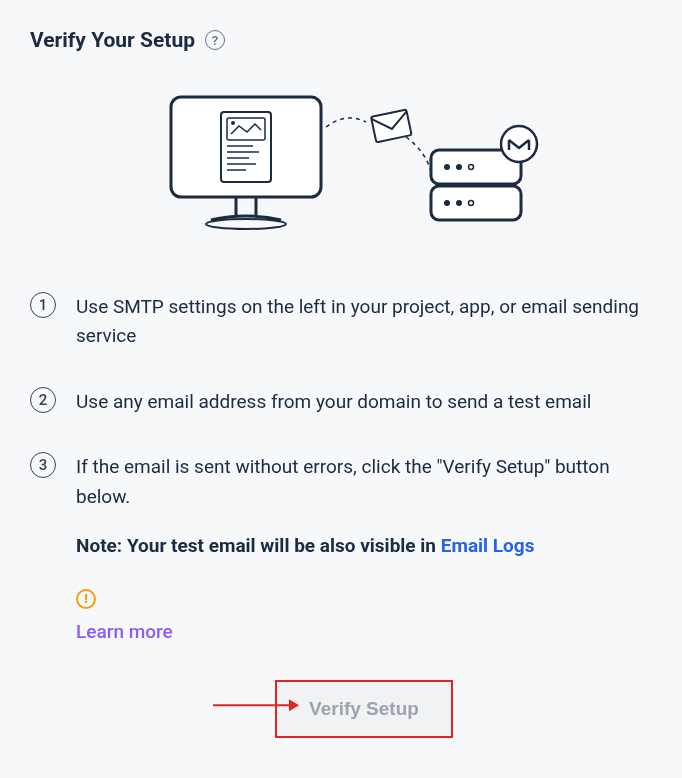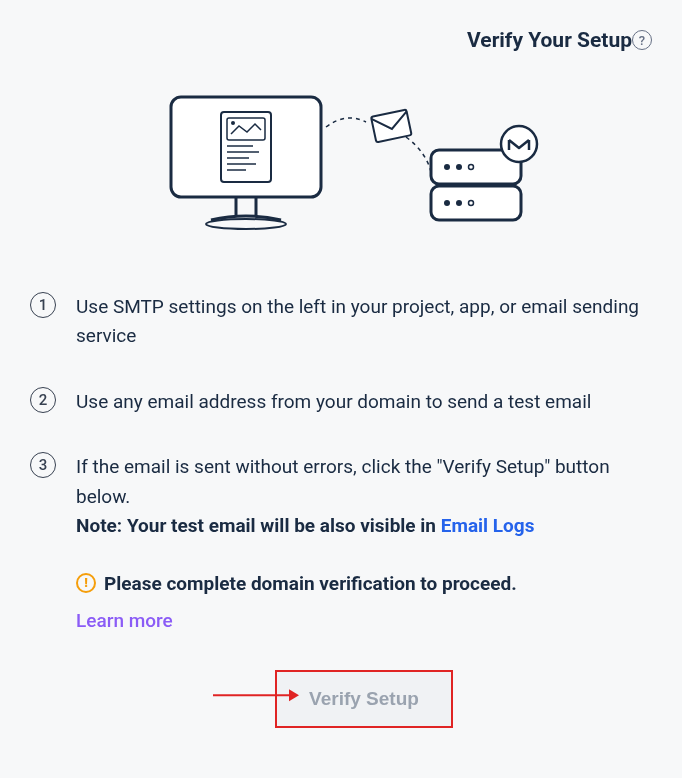--- a/index.html
+++ b/index.html
@@ -7,23 +7,22 @@
       font-family: -apple-system, BlinkMacSystemFont, "Segoe UI", Roboto, Helvetica, Arial, sans-serif;
       background: #f7f8f9;
       width: 682px;
       height: 778px;
       color: #1a2b42;
       padding: 28px 30px;
     }
     .header {
       display: flex;
       align-items: center;
-      gap: 0;
+      gap: 10px;
       margin-bottom: 30px;
-      justify-content: flex-end;
     }
     .header-title {
       font-size: 21px;
       font-weight: 700;
       color: #1a2b42;
     }
     .help-icon {
       width: 20px;
       height: 20px;
       border: 1.5px solid #667085;
@@ -61,20 +60,21 @@
       font-weight: 500;
       color: #374151;
     }
     .step-body {
       font-size: 19px;
       line-height: 1.55;
       color: #1a2b42;
       flex: 1;
     }
     .note {
+      margin-top: 20px;
       font-weight: 700;
       font-size: 19px;
       color: #1a2b42;
     }
     .note a, .link {
       color: #2563eb;
       text-decoration: none;
       font-weight: 700;
     }
     .warning-line {
@@ -192,21 +192,20 @@
 
   <div class="step">
     <div class="step-num">3</div>
     <div class="step-body">
       <span>If the email is sent without errors, click the "Verify Setup" button below.</span>
       <div class="note">
         <span>Note: Your test email will be also visible in </span><a href="#" class="link">Email Logs</a>
       </div>
       <div class="warning-line">
         <span class="warn-icon">!</span>
-        <span>Please complete domain verification to proceed.</span>
       </div>
       <a href="#" class="learn-more">Learn more</a>
 
       <div class="button-row">
         <span class="arrow-annotation">
           <svg width="90" height="20" viewBox="0 0 90 20">
             <line x1="2" y1="10" x2="78" y2="10" stroke="#e02424" stroke-width="2"></line>
             <path d="M78 4 L88 10 L78 16 Z" fill="#e02424"></path>
           </svg>
         </span>

